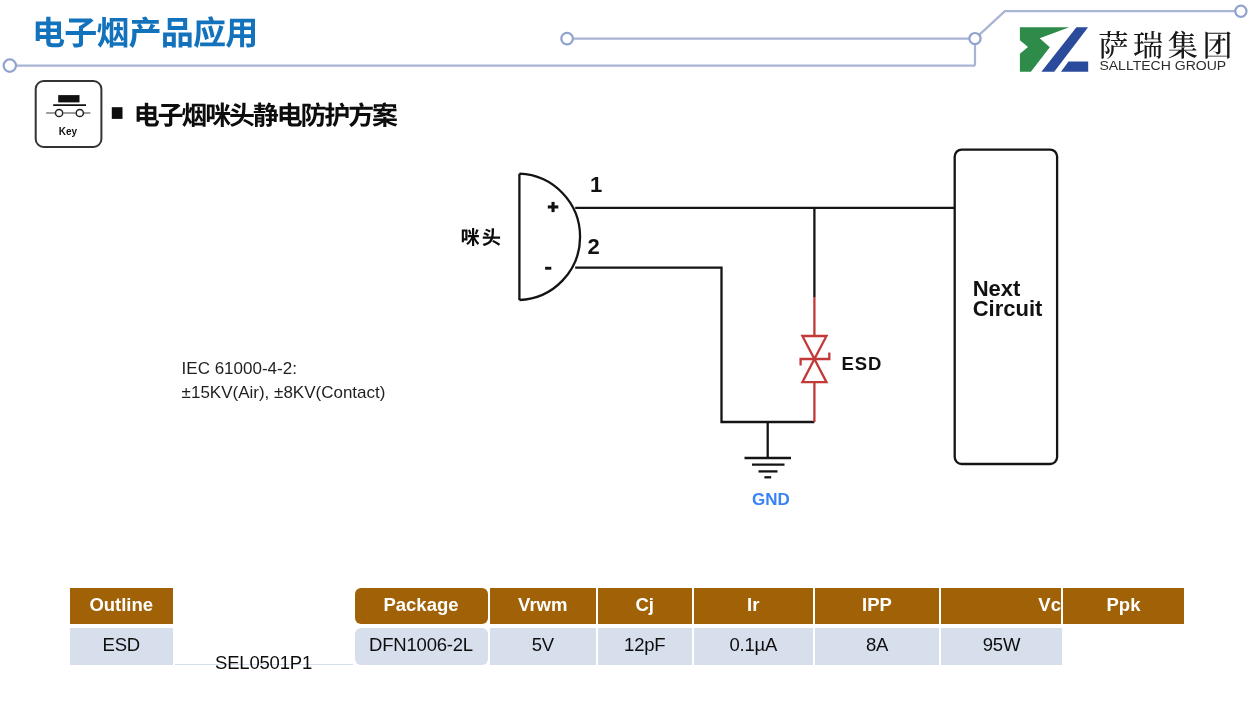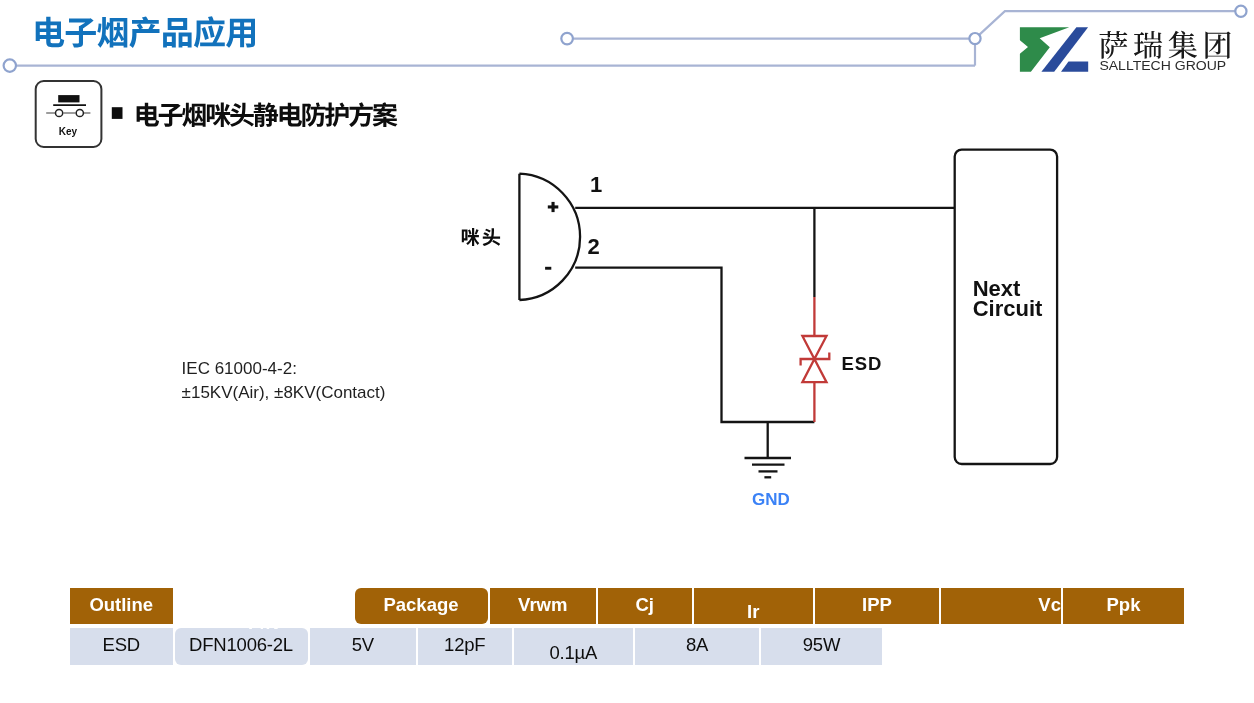--- a/index.html
+++ b/index.html
@@ -11,21 +11,21 @@
   .tbl{position:absolute;left:70px;top:588px;}
   .trow{display:flex;}
   .trow.hd{height:36px;margin-bottom:4px;}
   .trow.dt{height:37px;}
   .cell{display:flex;align-items:center;justify-content:center;margin-right:2px;}
   .hd .cell{background:#a16207;color:#fff;font-weight:bold;font-size:18.5px;}
   .dt .cell{background:#D7DEEC;color:#0d0d0d;font-size:18.5px;letter-spacing:-0.2px;}
   .dt .cell span{position:relative;top:-1.5px;}
   .hd .cell span{position:relative;top:-1px;}
   .c1{width:102.5px;}.c2{width:178px;margin-top:36px;}.c3{width:133px;border-radius:6px;}.c4{width:106.5px;}.c5{width:93.5px;}
-  .c6{width:119.5px;align-items:flex-end;}.c7{width:124px;}.c8{width:120px;justify-content:flex-end;}.c9{width:121px;margin-right:0;}
+  .c6{width:119.5px;}.c7{width:124px;}.c8{width:120px;justify-content:flex-end;}.c9{width:121px;margin-right:0;}
 </style>
 </head>
 <body>
 
 <svg class="layer" width="1254" height="703" viewBox="0 0 1254 703">
 
   <g stroke="#A8B4D4" stroke-width="2.2" fill="none">
     <line x1="16" y1="65.6" x2="975" y2="65.6"></line>
     <line x1="975" y1="65.6" x2="975" y2="44.2"></line>
     <line x1="573.2" y1="38.6" x2="969.6" y2="38.6"></line>
@@ -135,20 +135,23 @@
         <span>Vc</span>
       </div>
       <div class="cell c9">
         <span>Ppk</span>
       </div>
   </div>
   <div class="trow dt">
     <div class="cell c1">
         <span>ESD</span>
       </div>
+      <div class="cell c2">
+        <span>SEL0501P1</span>
+      </div>
       <div class="cell c3">
         <span>DFN1006-2L</span>
       </div>
     <div class="cell c4">
         <span>5V</span>
       </div>
       <div class="cell c5">
         <span>12pF</span>
       </div>
       <div class="cell c6">

